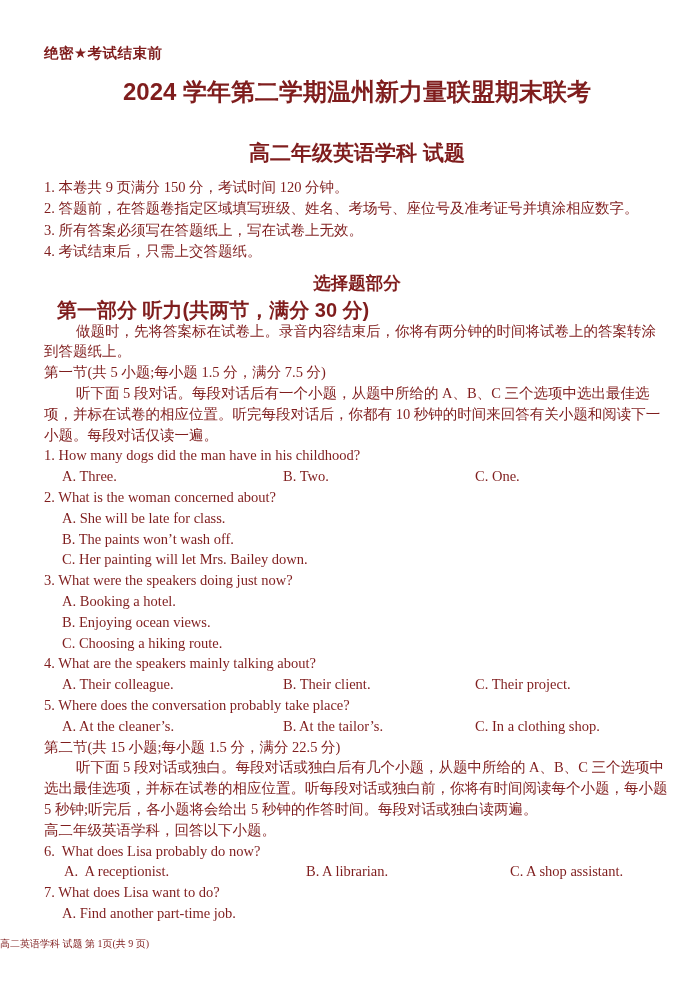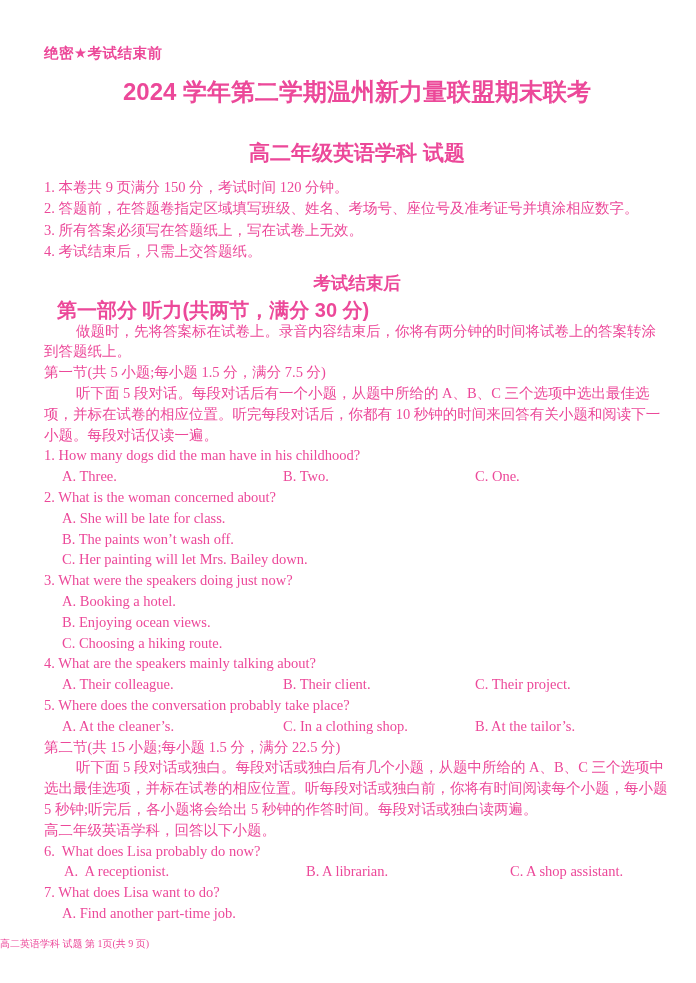--- a/index.html
+++ b/index.html
@@ -5,21 +5,21 @@
   html,body{margin:0;padding:0;background:#ffffff;}
   .page{
     position:relative;
     width:696px;height:983px;
     box-sizing:border-box;
     background:#ffffff;
     padding:46px 26px 13px 44px;
     font-family:"Liberation Serif","DejaVu Serif",serif;
     font-size:14.5px;
     line-height:20.8px;
-    color:#ec4899;
+    color:#7f1d1d;
     overflow:hidden;
   }
   .secret{
     font-family:"Liberation Sans","DejaVu Sans",sans-serif;
     font-weight:bold;font-size:14.5px;line-height:15px;
     letter-spacing:.5px;
   }
   .title{
     margin-top:20px;text-align:center;
     font-family:"Liberation Sans","DejaVu Sans",sans-serif;
@@ -67,21 +67,21 @@
 
   <div class="subtitle">高二年级英语学科 试题</div>
 
   <div class="instructions">
     <div class="instr-line">1. 本卷共 9 页满分 150 分，考试时间 120 分钟。</div>
     <div class="instr-line">2. 答题前，在答题卷指定区域填写班级、姓名、考场号、座位号及准考证号并填涂相应数字。</div>
     <div class="instr-line">3. 所有答案必须写在答题纸上，写在试卷上无效。</div>
     <div class="instr-line">4. 考试结束后，只需上交答题纸。</div>
   </div>
 
-  <div class="section-title">考试结束后</div>
+  <div class="section-title">选择题部分</div>
 
   <div class="part-heading">第一部分 听力(共两节，满分 30 分)</div>
 
   <p class="para">做题时，先将答案标在试卷上。录音内容结束后，你将有两分钟的时间将试卷上的答案转涂到答题纸上。</p>
 
   <div class="line">第一节(共 5 小题;每小题 1.5 分，满分 7.5 分)</div>
 
   <p class="para">听下面 5 段对话。每段对话后有一个小题，从题中所给的 A、B、C 三个选项中选出最佳选项，并标在试卷的相应位置。听完每段对话后，你都有 10 秒钟的时间来回答有关小题和阅读下一小题。每段对话仅读一遍。</p>
 
   <div>
@@ -117,22 +117,22 @@
       <span class="opt">A. Their colleague.</span>
       <span class="opt">B. Their client.</span>
       <span class="opt">C. Their project.</span>
     </div>
   </div>
 
   <div>
     <div class="qtext">5. Where does the conversation probably take place?</div>
     <div class="opt-row">
       <span class="opt">A. At the cleaner’s.</span>
+      <span class="opt">B. At the tailor’s.</span>
       <span class="opt">C. In a clothing shop.</span>
-      <span class="opt">B. At the tailor’s.</span>
     </div>
   </div>
 
   <div class="line">第二节(共 15 小题;每小题 1.5 分，满分 22.5 分)</div>
 
   <p class="para">听下面 5 段对话或独白。每段对话或独白后有几个小题，从题中所给的 A、B、C 三个选项中选出最佳选项，并标在试卷的相应位置。听每段对话或独白前，你将有时间阅读每个小题，每小题 5 秒钟;听完后，各小题将会给出 5 秒钟的作答时间。每段对话或独白读两遍。</p>
 
   <div class="line">高二年级英语学科，回答以下小题。</div>
 
   <div>

